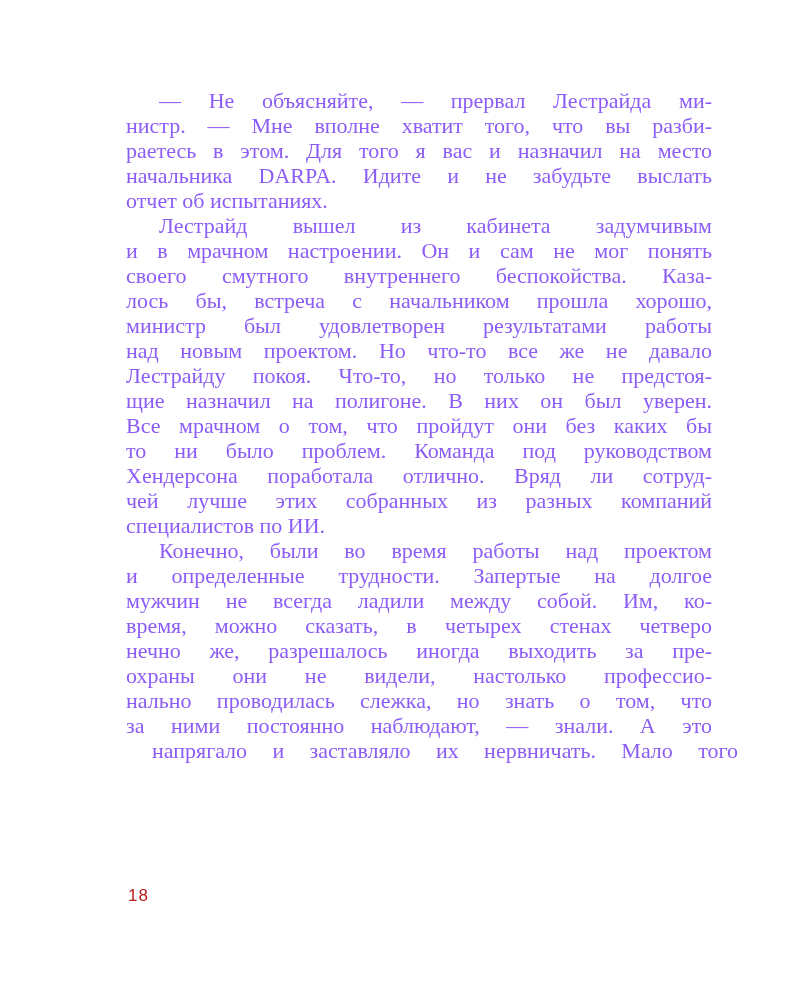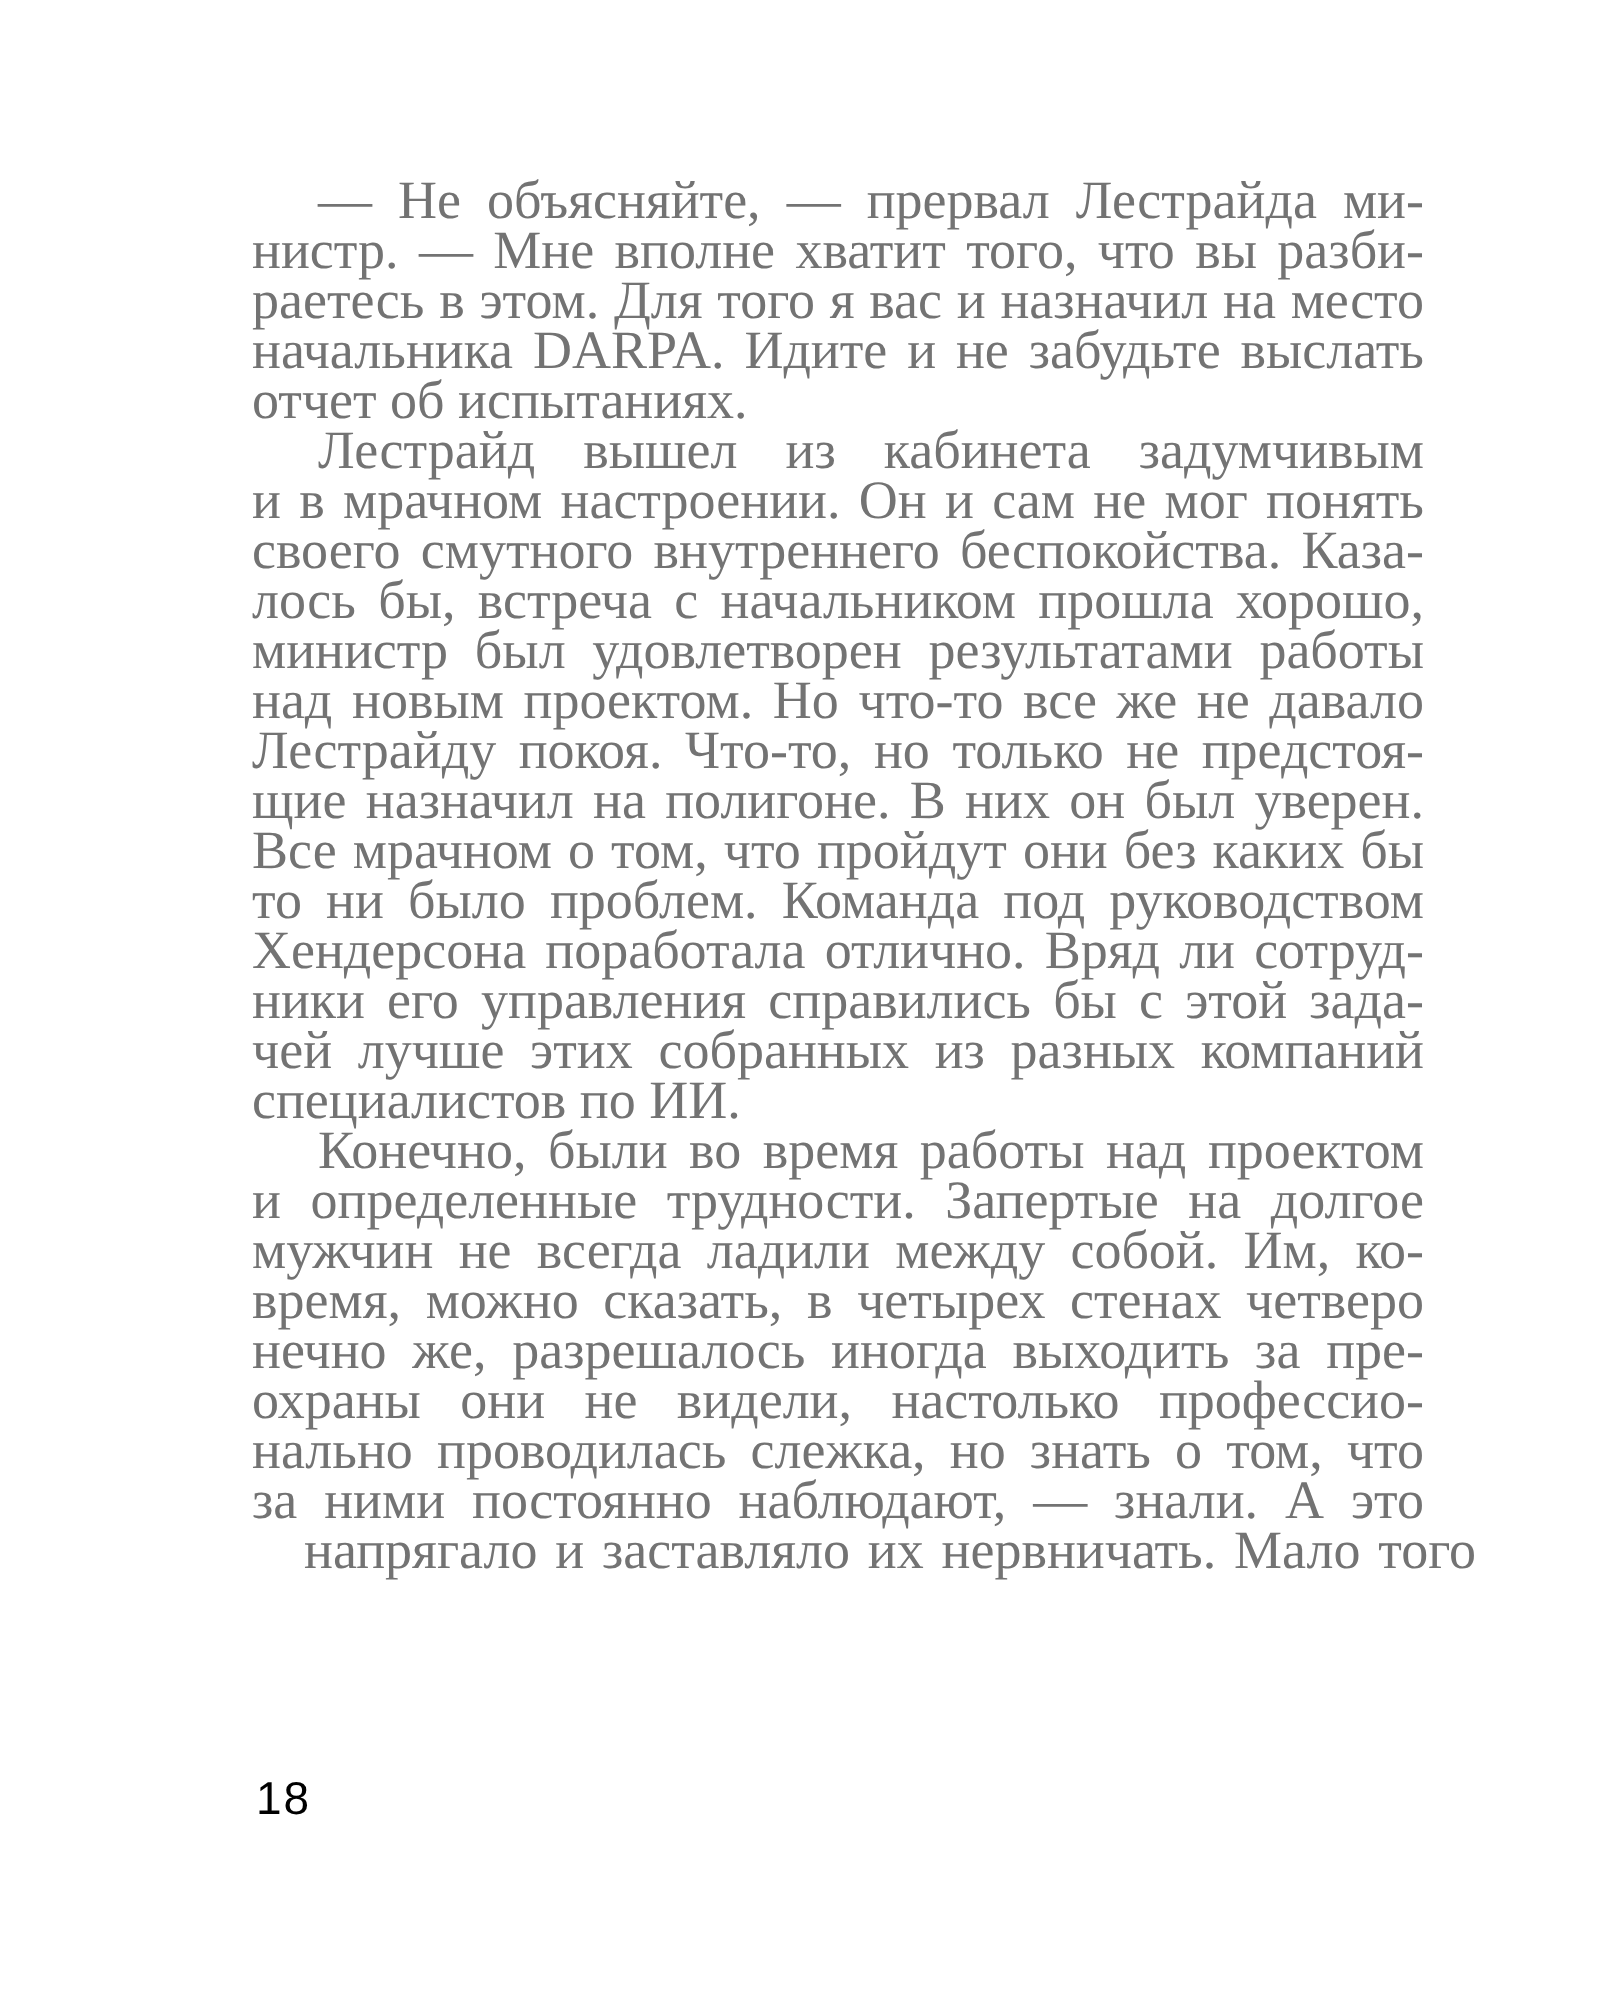--- a/index.html
+++ b/index.html
@@ -13,22 +13,22 @@
     height: 1000px;
     background: #ffffff;
     overflow: hidden;
     font-family: "Liberation Serif", serif;
   }
   .text-block {
     position: absolute;
     left: 126px;
     top: 88px;
     width: 586px;
-    color: #737373;
-    font-size: 27px;
+    color: #8b5cf6;
+    font-size: 22px;
     line-height: 25px;
   }
   .para { margin: 0; padding: 0; }
   .para .line {
     width: 100%;
     text-align: justify;
     text-align-last: justify;
   }
   .para .line.first {
     text-indent: 33px;
@@ -38,23 +38,23 @@
   }
   .para.justify-last .line.last {
     text-align-last: justify;
     margin-left: 26px;
   }
   .page-number {
     position: absolute;
     left: 128px;
     top: 886px;
     font-family: "Liberation Sans", sans-serif;
-    font-size: 23px;
+    font-size: 17px;
     letter-spacing: 1px;
-    color: #000000;
+    color: #b91c1c;
   }
 </style>
 </head>
 <body>
 
 <div class="book-page">
   <main class="text-block">
       <div class="para">
         <div class="line first">— Не объясняйте, — прервал Лестрайда ми-</div>
         <div class="line">нистр. — Мне вполне хватит того, что вы разби-</div>
@@ -67,21 +67,20 @@
         <div class="line">и в мрачном настроении. Он и сам не мог понять</div>
         <div class="line">своего смутного внутреннего беспокойства. Каза-</div>
         <div class="line">лось бы, встреча с начальником прошла хорошо,</div>
         <div class="line">министр был удовлетворен результатами работы</div>
         <div class="line">над новым проектом. Но что-то все же не давало</div>
         <div class="line">Лестрайду покоя. Что-то, но только не предстоя-</div>
         <div class="line">щие назначил на полигоне. В них он был уверен.</div>
         <div class="line">Все мрачном о том, что пройдут они без каких бы</div>
         <div class="line">то ни было проблем. Команда под руководством</div>
         <div class="line">Хендерсона поработала отлично. Вряд ли сотруд-</div>
-        <div class="line">ники его управления справились бы с этой зада-</div>
         <div class="line">чей лучше этих собранных из разных компаний</div>
         <div class="line last">специалистов по ИИ.</div>
       </div>
       <div class="para justify-last">
         <div class="line first">Конечно, были во время работы над проектом</div>
         <div class="line">и определенные трудности. Запертые на долгое</div>
         <div class="line">мужчин не всегда ладили между собой. Им, ко-</div>
         <div class="line">время, можно сказать, в четырех стенах четверо</div>
         <div class="line">нечно же, разрешалось иногда выходить за пре-</div>
         <div class="line">охраны они не видели, настолько профессио-</div>

